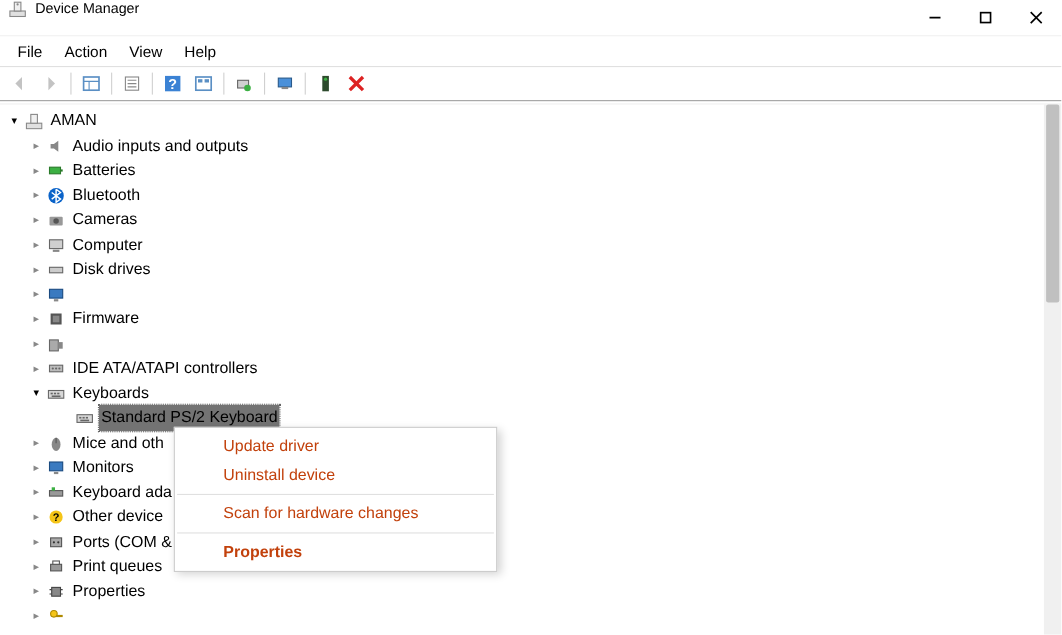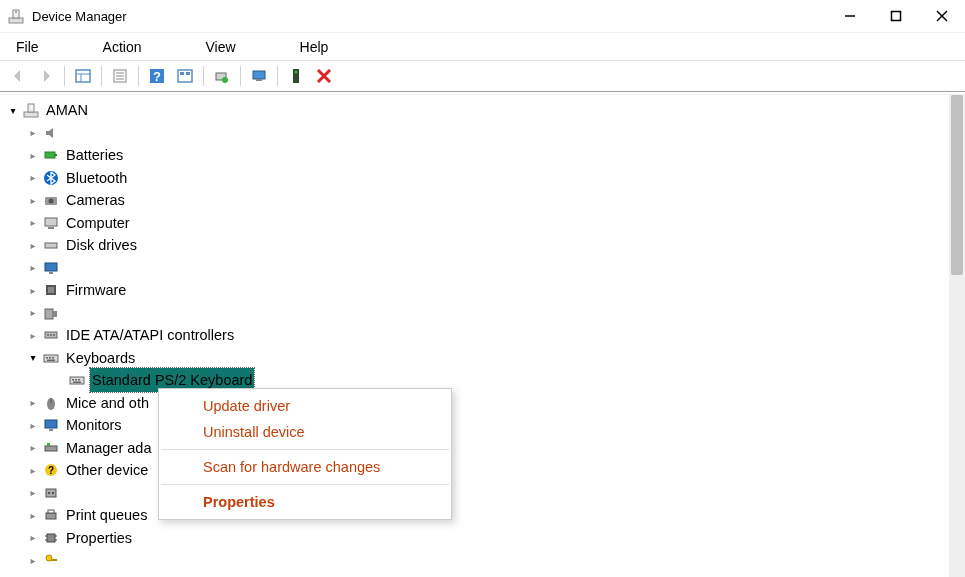--- a/index.html
+++ b/index.html
@@ -1,27 +1,27 @@
 <!DOCTYPE html>
 <html><head>
   <meta charset="utf-8">
   <style>
     * { box-sizing: border-box; margin: 0; padding: 0; font-family: "Segoe UI", Tahoma, sans-serif; }
     body { width: 965px; height: 577px; background: #fff; overflow: hidden; position: relative; }
 
     
-    .titlebar { height: 32px; display: flex; align-items: center; padding: 0 0 0 8px; background: #fff; }
+    .titlebar { height: 32px; display: flex; padding: 0 0 0 8px; background: #fff; }
     .titlebar .app-icon { width: 16px; height: 16px; margin-right: 8px; }
     .titlebar .title { font-size: 13px; color: #000; flex: 1; }
     .titlebar .win-controls { display: flex; }
     .titlebar .win-btn { width: 46px; height: 32px; display: flex; align-items: center; justify-content: center; color: #000; }
     .titlebar .win-btn svg { width: 12px; height: 12px; stroke: #000; fill: none; stroke-width: 1.5; }
 
     
-    .menubar { height: 28px; display: flex; align-items: center; padding: 0 6px; font-size: 14px; color: #000; border-top: 1px solid #f0f0f0; gap: 44px; }
+    .menubar { height: 28px; display: flex; align-items: center; padding: 0 6px; font-size: 14px; color: #000; border-top: 1px solid #f0f0f0; }
     .menubar .menu-item { padding: 4px 10px; }
 
     
     .toolbar { height: 32px; display: flex; align-items: center; padding: 0 4px; border-top: 1px solid #e0e0e0; border-bottom: 1px solid #a0a0a0; background: #fff; }
     .toolbar .sep { width: 1px; height: 20px; background: #d0d0d0; margin: 0 4px; }
     .toolbar .tool-btn { width: 24px; height: 24px; margin: 0 2px; display: flex; align-items: center; justify-content: center; position: relative; }
     .toolbar .tool-btn.disabled { opacity: 0.5; }
     .tool-btn svg { width: 18px; height: 18px; }
 
     
@@ -29,21 +29,21 @@
     .tree { flex: 1; padding: 4px 0 4px 0; overflow: hidden; font-size: 14.5px; color: #000; line-height: 1.55; }
     .scrollbar { width: 16px; background: #f0f0f0; position: relative; }
     .scrollbar .thumb { position: absolute; top: 0; left: 2px; right: 2px; height: 180px; background: #c0c0c0; border-radius: 2px; }
 
     .row { display: flex; align-items: center; height: 22.5px; white-space: nowrap; }
     .chev { width: 14px; text-align: center; color: #888; font-size: 10px; margin-right: 2px; }
     .chev.open { color: #000; }
     .node-icon { width: 18px; height: 16px; margin-right: 4px; display: flex; align-items: center; justify-content: center; }
     .node-icon svg { width: 16px; height: 16px; }
     .label { padding: 1px 2px; }
-    .label.selected { background: #0f766e; outline: 1px dotted #666; }
+    .label.selected { background: #737373; outline: 1px dotted #666; }
 
     
     .lvl0 { padding-left: 6px; }
     .lvl1 { padding-left: 26px; }
     .lvl2 { padding-left: 52px; }
 
     
     .context-menu {
       position: absolute;
       left: 158px;
@@ -183,20 +183,21 @@
       <span class="label">AMAN</span>
     </div>
 
     <div class="row lvl1">
       <span class="chev">▸</span>
       <span class="node-icon">
           <svg viewBox="0 0 16 16">
             <path d="M3 6h3l4-3v10l-4-3H3z" fill="#888"></path>
           </svg>
         </span>
+      <span class="label">Audio inputs and outputs</span>
     </div>
 
     <div class="row lvl1">
       <span class="chev">▸</span>
       <span class="node-icon">
           <svg viewBox="0 0 16 16">
             <rect x="2" y="5" width="10" height="6" fill="#3cb043" stroke="#2a7a2a"></rect>
             <rect x="12" y="7" width="2" height="2" fill="#2a7a2a"></rect>
           </svg>
         </span>
@@ -341,21 +342,21 @@
     </div>
 
     <div class="row lvl1">
       <span class="chev">▸</span>
       <span class="node-icon">
           <svg viewBox="0 0 16 16">
             <rect x="2" y="6" width="12" height="5" fill="#999" stroke="#555"></rect>
             <rect x="4" y="3" width="3" height="3" fill="#3cb043"></rect>
           </svg>
         </span>
-      <span class="label">Manager ada</span>
+      <span class="label">Keyboard ada</span>
     </div>
 
     <div class="row lvl1">
       <span class="chev">▸</span>
       <span class="node-icon">
           <svg viewBox="0 0 16 16">
             <circle cx="8" cy="8" r="6" fill="#f5c518"></circle>
             <text x="8" y="12" text-anchor="middle" font-size="10" font-weight="bold" fill="#000">?</text>
           </svg>
         </span>
@@ -364,20 +365,21 @@
 
     <div class="row lvl1">
       <span class="chev">▸</span>
       <span class="node-icon">
           <svg viewBox="0 0 16 16">
             <rect x="3" y="4" width="10" height="8" fill="#aaa" stroke="#555"></rect>
             <circle cx="6" cy="8" r="1" fill="#333"></circle>
             <circle cx="10" cy="8" r="1" fill="#333"></circle>
           </svg>
         </span>
+      <span class="label">Ports (COM &amp;</span>
     </div>
 
     <div class="row lvl1">
       <span class="chev">▸</span>
       <span class="node-icon">
           <svg viewBox="0 0 16 16">
             <rect x="3" y="6" width="10" height="6" fill="#999" stroke="#555"></rect>
             <rect x="5" y="3" width="6" height="3" fill="#fff" stroke="#555"></rect>
           </svg>
         </span>

